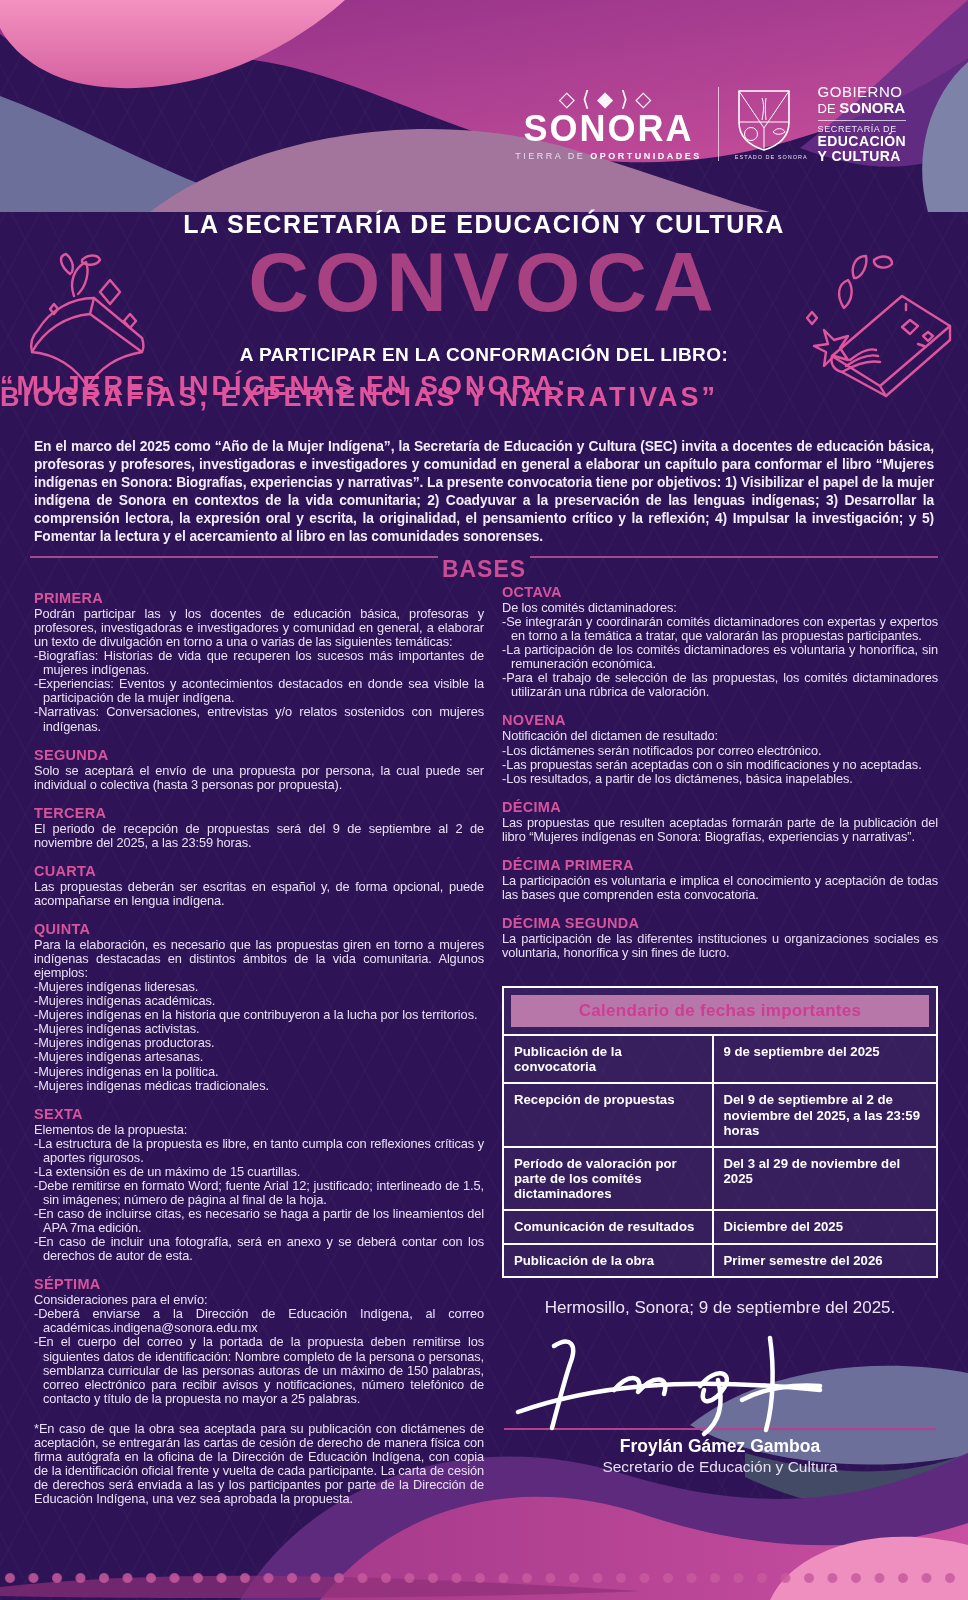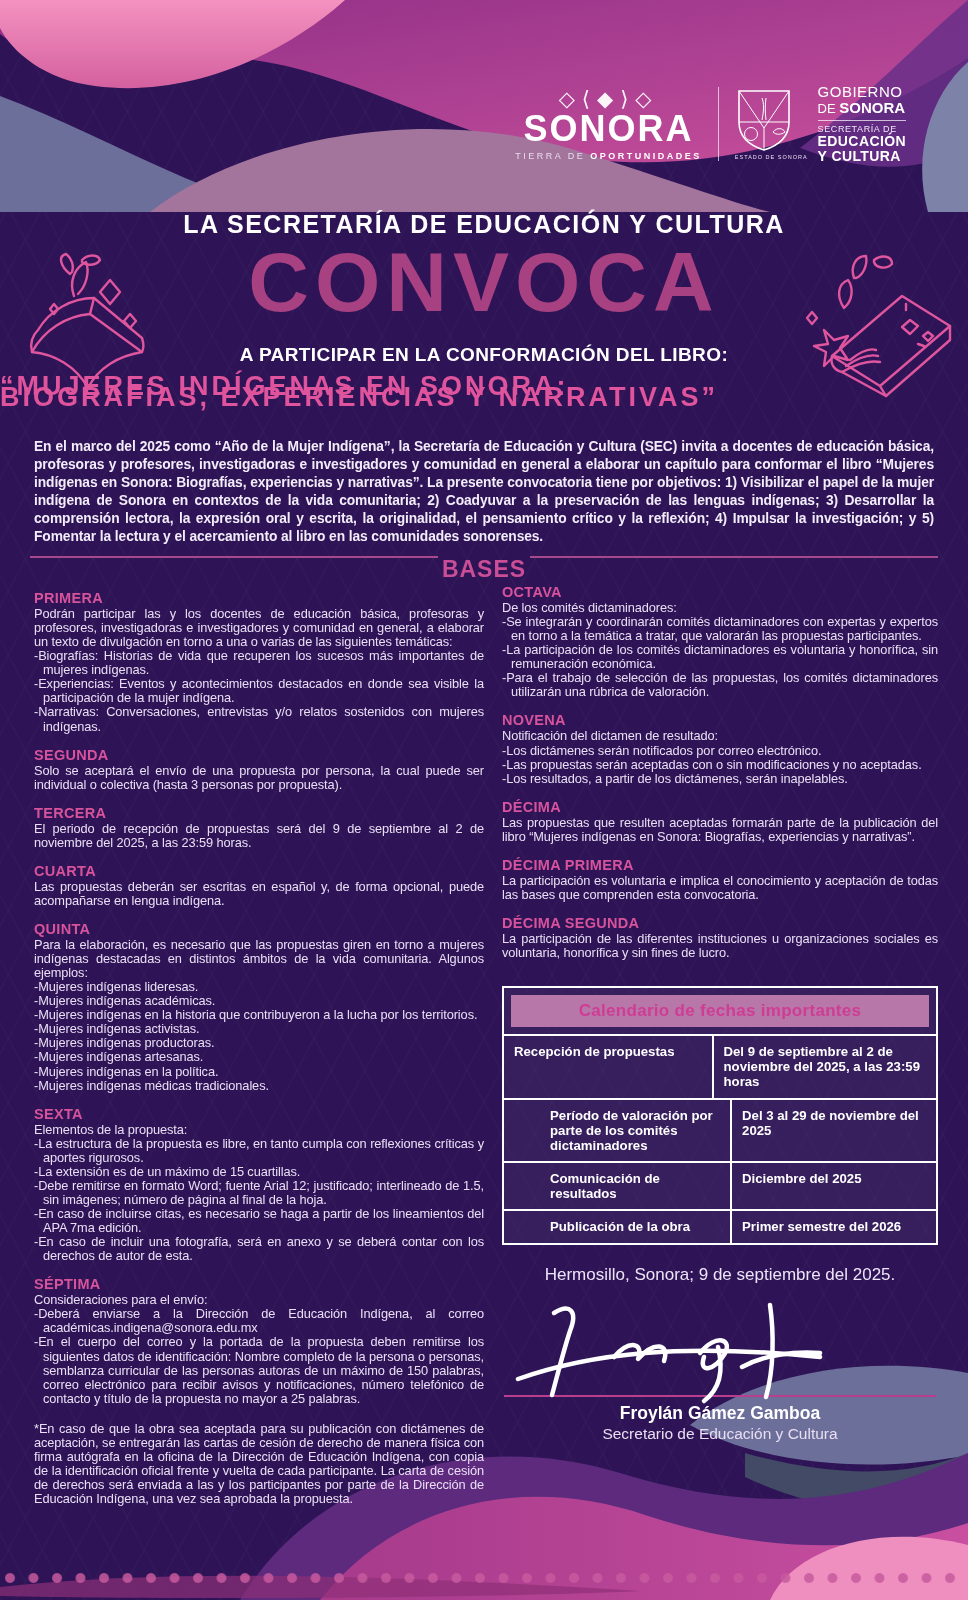--- a/index.html
+++ b/index.html
@@ -67,21 +67,21 @@
   .line{font-size:12.8px;line-height:1.1;text-align:justify;letter-spacing:-0.1px;}
   .line.hang{padding-left:9px;text-indent:-9px;}
   .footnote{margin-top:16px;font-size:12.8px;line-height:1.1;text-align:justify;letter-spacing:-0.1px;}
 
   
   .cal{margin-top:26px;border:2px solid #fff;background:rgba(255,255,255,.045);}
   .cal-title{margin:7px;background:#b777a8;color:#cf3c94;font-weight:800;font-size:17px;
     text-align:center;padding:6px 15px;letter-spacing:.3px;}
   .cal-rows{border-top:2px solid #fff;}
   .cal-row{display:grid;grid-template-columns:48.5% 51.5%;}
-  .cal-row + .cal-row{border-top:2px solid #fff;padding-left:36px;}
+  .cal-row + .cal-row{border-top:2px solid #fff;}
   .cal-cell{padding:8px 10px;font-size:13.2px;font-weight:bold;color:#fff;line-height:1.15;}
   .cal-cell.label{border-right:2px solid #fff;}
 
   
   .dateline{margin-top:20px;text-align:center;color:#eee4f7;font-size:17px;}
   .sig-block{margin-top:6px;text-align:center;}
   .sig-rule{height:2.5px;background:#b93e8e;margin:-14px 2px 6px 2px;}
   .sig-name{color:#fff;font-weight:700;font-size:17.5px;line-height:1.2;}
   .sig-title{color:#e9def2;font-size:15.5px;line-height:1.25;}
 </style>
@@ -258,39 +258,43 @@
           <div class="line">De los comités dictaminadores:</div>
           <div class="line hang">-Se integrarán y coordinarán comités dictaminadores con expertas y expertos en torno a la temática a tratar, que valorarán las propuestas participantes.</div>
           <div class="line hang">-La participación de los comités dictaminadores es voluntaria y honorífica, sin remuneración económica.</div>
           <div class="line hang">-Para el trabajo de selección de las propuestas, los comités dictaminadores utilizarán una rúbrica de valoración.</div>
         </div>
         <div class="section">
           <div class="section-heading">NOVENA</div>
           <div class="line">Notificación del dictamen de resultado:</div>
           <div class="line hang">-Los dictámenes serán notificados por correo electrónico.</div>
           <div class="line hang">-Las propuestas serán aceptadas con o sin modificaciones y no aceptadas.</div>
-          <div class="line hang">-Los resultados, a partir de los dictámenes, serán inapelables.</div>
+          <div class="line hang">-Los resultados, a partir de los dictámenes, básica inapelables.</div>
         </div>
         <div class="section">
           <div class="section-heading">DÉCIMA</div>
           <div class="line">Las propuestas que resulten aceptadas formarán parte de la publicación del libro “Mujeres indígenas en Sonora: Biografías, experiencias y narrativas”.</div>
         </div>
         <div class="section">
           <div class="section-heading">DÉCIMA PRIMERA</div>
           <div class="line">La participación es voluntaria e implica el conocimiento y aceptación de todas las bases que comprenden esta convocatoria.</div>
         </div>
         <div class="section">
           <div class="section-heading">DÉCIMA SEGUNDA</div>
           <div class="line">La participación de las diferentes instituciones u organizaciones sociales es voluntaria, honorífica y sin fines de lucro.</div>
         </div>
       </div>
 
     <div class="cal">
       <div class="cal-title">Calendario de fechas importantes</div>
       <div class="cal-rows" id="cal-rows">
+          <div class="cal-row">
+            <div class="cal-cell label">Publicación de la convocatoria</div>
+            <div class="cal-cell value">9 de septiembre del 2025</div>
+          </div>
           <div class="cal-row">
             <div class="cal-cell label">Recepción de propuestas</div>
             <div class="cal-cell value">Del 9 de septiembre al 2 de noviembre del 2025, a las 23:59 horas</div>
           </div>
           <div class="cal-row">
             <div class="cal-cell label">Período de valoración por parte de los comités dictaminadores</div>
             <div class="cal-cell value">Del 3 al 29 de noviembre del 2025</div>
           </div>
           <div class="cal-row">
             <div class="cal-cell label">Comunicación de resultados</div>

